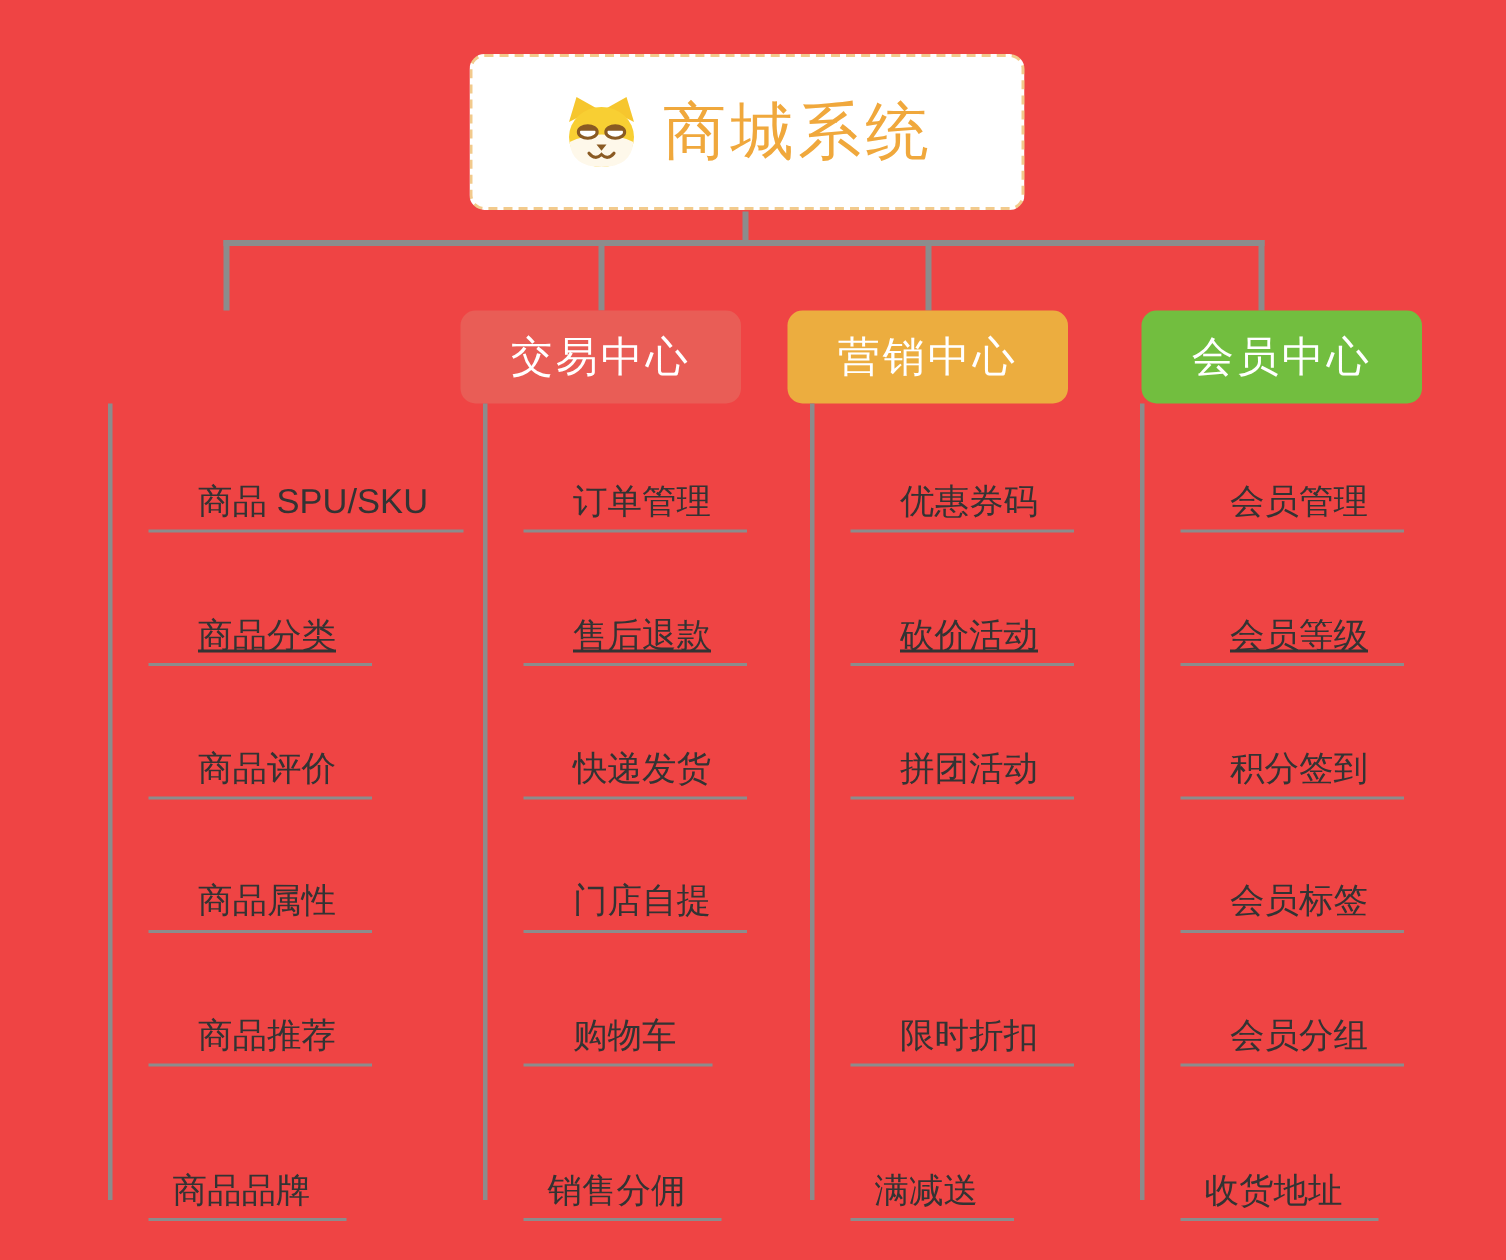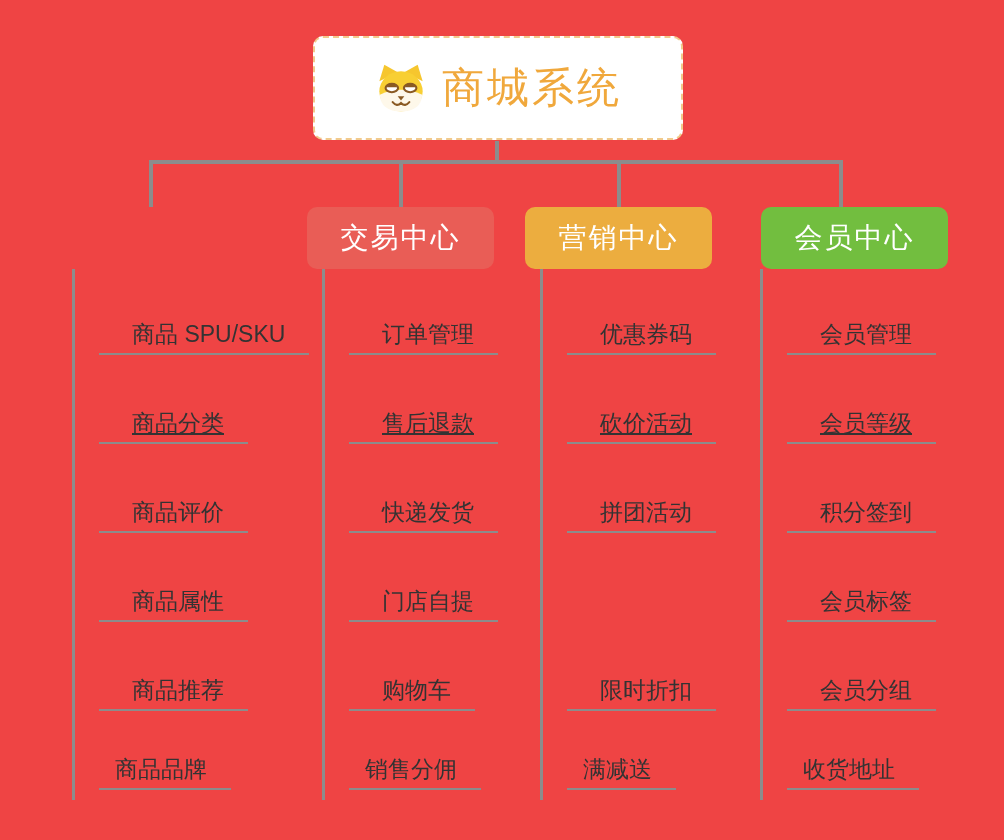--- a/index.html
+++ b/index.html
@@ -67,23 +67,23 @@
     padding: 0 24px 0 33px;
     border-bottom: 2px solid #8C8C8C;
     font-size: 23px;
     color: #333333;
     white-space: nowrap;
     margin-left: 27px;
   }
   .leaf.r0 { top: 106px; }
   .leaf.r1 { top: 195px; text-decoration: underline; }
   .leaf.r2 { top: 284px; }
-  .leaf.r3 { top: 373px; }
+  .leaf.r3 { top: 373px; font-family: Liberation Serif, serif; }
   .leaf.r4 { top: 462px; }
-  .leaf.r5 { top: 541px; padding-left: 16px; }
+  .leaf.r5 { top: 565px; padding-left: 16px; }
 </style>
 </head>
 <body>
 
 <div class="stage">
 
   <div class="root-node" style="border-color: rgb(242, 202, 140);">
     <span style="display:inline-flex;">
       <svg width="54" height="50" viewBox="0 0 64 60">
         <polygon points="6,22 12,2 28,11" fill="#F6C62E"></polygon>

